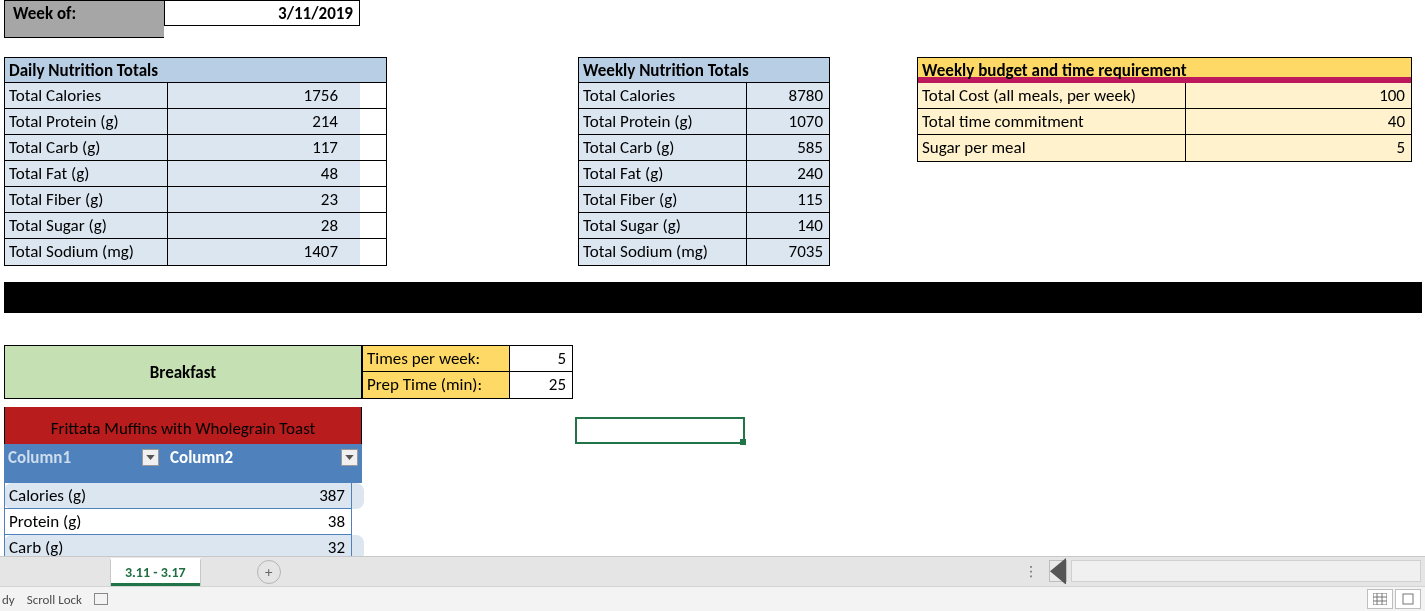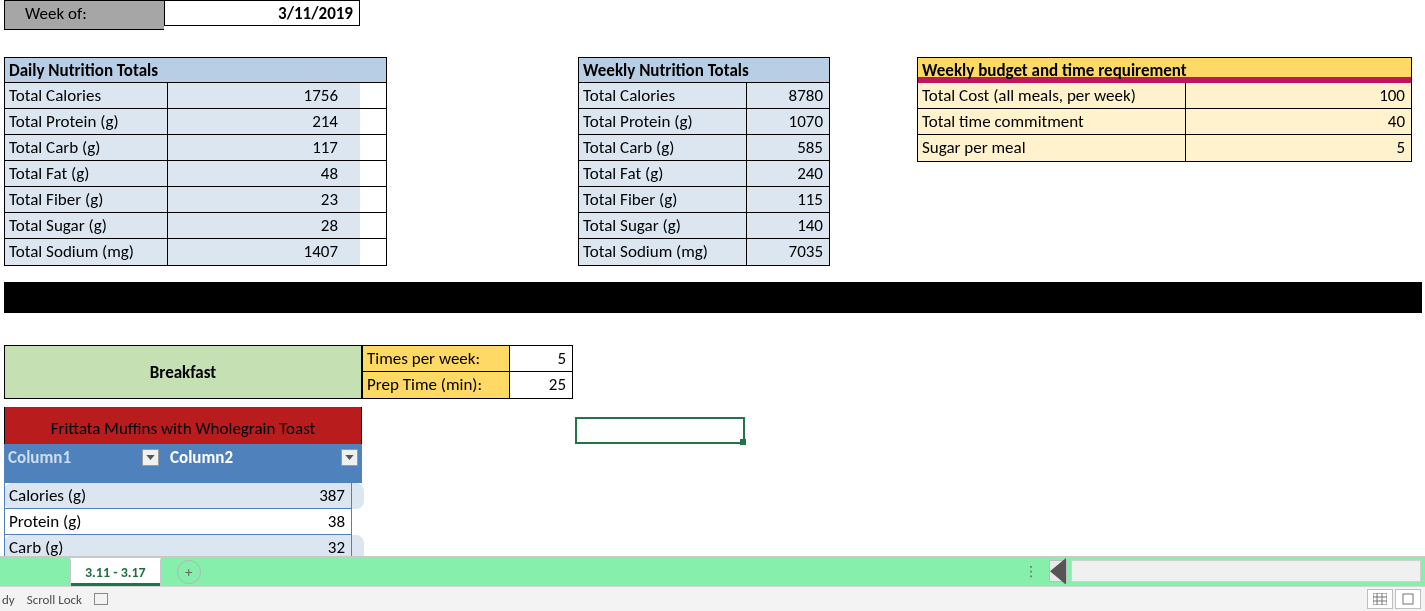--- a/index.html
+++ b/index.html
@@ -18,27 +18,27 @@
     position: relative;
     width: 1425px;
     height: 556px;
     overflow: hidden;
   }
 
   
   .weekof-label {
     position: absolute;
     left: 4px; top: 0;
-    width: 160px; height: 30px;
+    width: 160px; height: 38px;
     background: #a6a6a6;
     border: 1px solid #000;
     border-right: none;
-    font-weight: normal;
-    font-size: 17px;
-    padding-left: 20px;
+    font-weight: bold;
+    font-size: 17px;
+    padding-left: 8px;
     line-height: 26px;
   }
   .weekof-date {
     position: absolute;
     left: 164px; top: 0;
     width: 196px; height: 26px;
     border: 1px solid #000;
     text-align: right;
     padding-right: 6px;
     font-weight: bold;
@@ -289,25 +289,26 @@
     right: -3px; bottom: -3px;
     width: 6px; height: 6px;
     background: #217447;
   }
 
   
   .tabbar {
     position: absolute;
     left: 0; top: 556px;
     width: 1425px; height: 30px;
-    background: #86efac;
+    background: #e5e5e5;
     border-top: 1px solid #c8c8c8;
     display: flex;
     align-items: center;
     font-size: 14px;
+    gap: 40px;
   }
   .tabspacer { width: 70px; display:flex; align-items:center; justify-content:center; gap:4px;}
   .tab {
     background: #fff;
     border: 1px solid #c8c8c8;
     border-top: 2px solid #fff;
     padding: 4px 14px;
     font-weight: bold;
     color: #1f6e42;
     position: relative;

